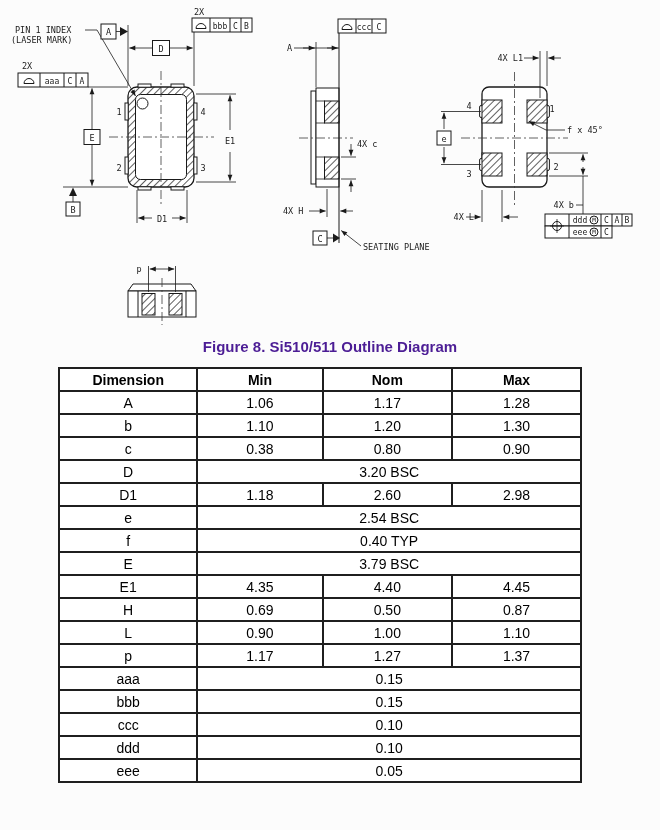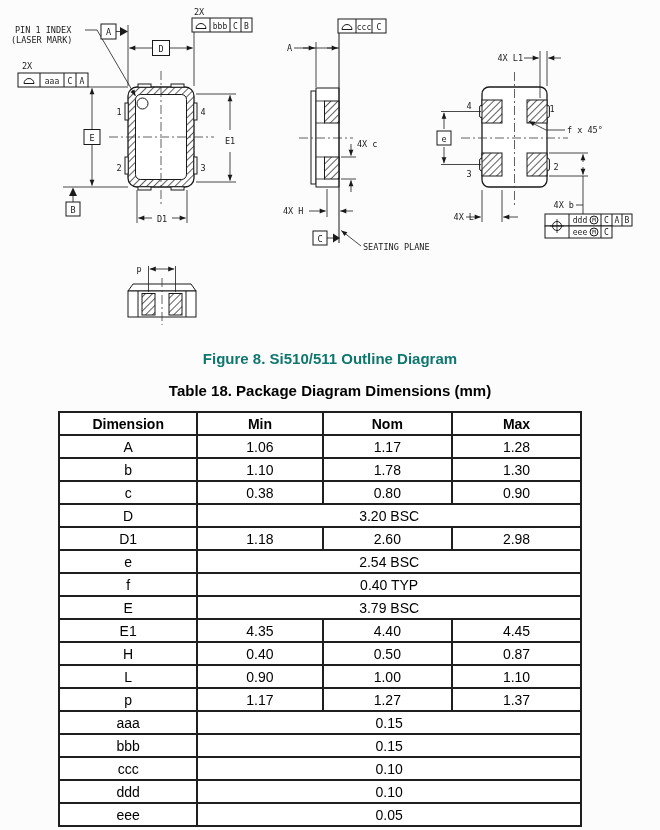--- a/index.html
+++ b/index.html
@@ -8,21 +8,21 @@
   .lbl{font-size:8.5px;}
   .sm{font-size:8px;}
   .mtxt{font-size:6px;}
   .s{stroke:#1a1a1a;fill:none;stroke-width:1;}
   .s12{stroke-width:1.3;}
   .wf{fill:#ffffff;}
   .hf{fill:url(#hatch);}
   .cl{stroke:#3a3a3a;stroke-width:0.8;stroke-dasharray:9 3 2 3;fill:none;}
   .dim{stroke:#1a1a1a;stroke-width:0.8;fill:none;}
   .blk{fill:#1a1a1a;stroke:none;}
-  .caption{margin-top:16px;text-align:center;font-weight:bold;font-size:15px;color:#0f766e;}
+  .caption{margin-top:4px;text-align:center;font-weight:bold;font-size:15px;color:#4c1d95;}
   .tbl-title{margin-top:15px;text-align:center;font-weight:bold;font-size:15px;color:#000;}
   table.dims{border-collapse:collapse;margin:12px 0 0 58px;width:524px;background:#fff;font-size:14px;color:#000;table-layout:fixed;}
   .dims th,.dims td{border:2px solid #1f1f1f;text-align:center;padding:1px 2px;height:19px;}
   .dims th{font-weight:bold;}
   .dims col.c1{width:26.5%;} .dims col.c2{width:24%;} .dims col.c3{width:24.8%;} .dims col.c4{width:24.7%;}
 </style>
 </head>
 <body>
 
 <div class="page">
@@ -242,21 +242,20 @@
       <text class="sm" text-anchor="middle" x="627" y="223">B</text>
       <text class="sm" text-anchor="middle" x="580" y="235">eee</text>
       <circle class="s" cx="594" cy="232" r="4"></circle>
       <text class="mtxt" text-anchor="middle" x="594" y="234.3">M</text>
       <text class="sm" text-anchor="middle" x="606.5" y="235">C</text>
     </g>
   </g>
 </svg>
 
 <div class="caption">Figure 8. Si510/511 Outline Diagram</div>
-<div class="tbl-title">Table 18. Package Diagram Dimensions (mm)</div>
 
 <table class="dims">
   <colgroup>
         <col class="c1">
         <col class="c2">
         <col class="c3">
         <col class="c4">
       </colgroup>
   <thead>
     <tr>
@@ -269,21 +268,21 @@
   <tbody>
     <tr>
           <td>A</td>
           <td>1.06</td>
           <td>1.17</td>
           <td>1.28</td>
         </tr>
     <tr>
           <td>b</td>
           <td>1.10</td>
-          <td>1.78</td>
+          <td>1.20</td>
           <td>1.30</td>
         </tr>
     <tr>
           <td>c</td>
           <td>0.38</td>
           <td>0.80</td>
           <td>0.90</td>
         </tr>
     <tr>
           <td>D</td>
@@ -308,21 +307,21 @@
           <td colspan="3">3.79 BSC</td>
         </tr>
     <tr>
           <td>E1</td>
           <td>4.35</td>
           <td>4.40</td>
           <td>4.45</td>
         </tr>
     <tr>
           <td>H</td>
-          <td>0.40</td>
+          <td>0.69</td>
           <td>0.50</td>
           <td>0.87</td>
         </tr>
     <tr>
           <td>L</td>
           <td>0.90</td>
           <td>1.00</td>
           <td>1.10</td>
         </tr>
     <tr>

